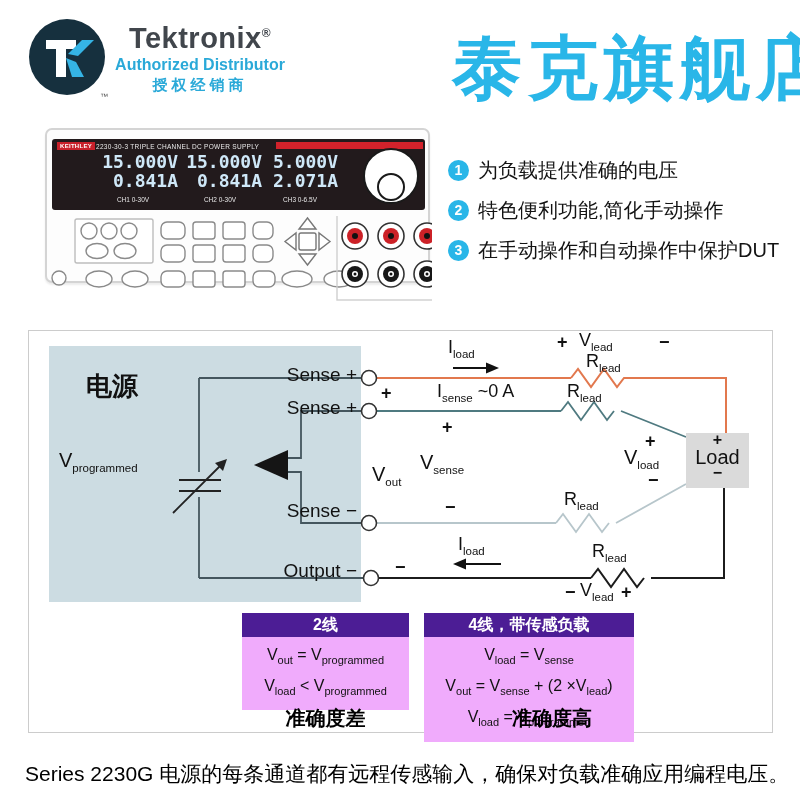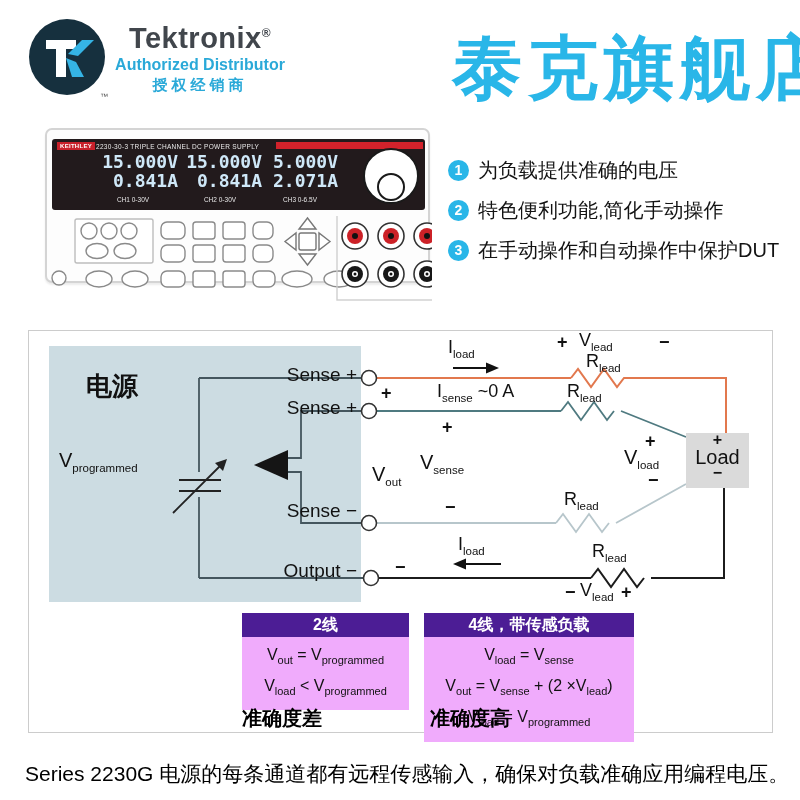--- a/index.html
+++ b/index.html
@@ -52,21 +52,21 @@
   .loadbox-txt .lminus { font-size:16px; font-weight:bold; line-height:12px; }
 
   
   .vtbl { position:absolute; text-align:center; }
   .vtbl .thead { background:#4c1d95; color:#fff; font-size:16px; font-weight:bold; line-height:24px; height:24px; }
   .vtbl .tbody { background:#f0abfc; padding:5px 0 6px 0; font-size:16px; color:#111; }
   .vtbl .eq { line-height:26px; white-space:nowrap; }
   .vtbl sub { font-size:11px; }
   .tbl2 { left:213px; top:282px; width:167px; }
   .tbl4 { left:395px; top:282px; width:210px; }
-  .tfoot { position:absolute; text-align:left; font-size:20px; font-weight:bold; color:#000; }
+  .tfoot { position:absolute; text-align:center; font-size:20px; font-weight:bold; color:#000; }
   .tfoot2 { left:213px; top:374px; width:167px; }
   .tfoot4 { left:401px; top:374px; width:244px; }
 
   .caption { position:absolute; left:25px; top:760px; width:765px; font-size:21px; color:#000; font-weight:500; }
 </style>
 </head>
 <body>
 
 <div class="page">
 

